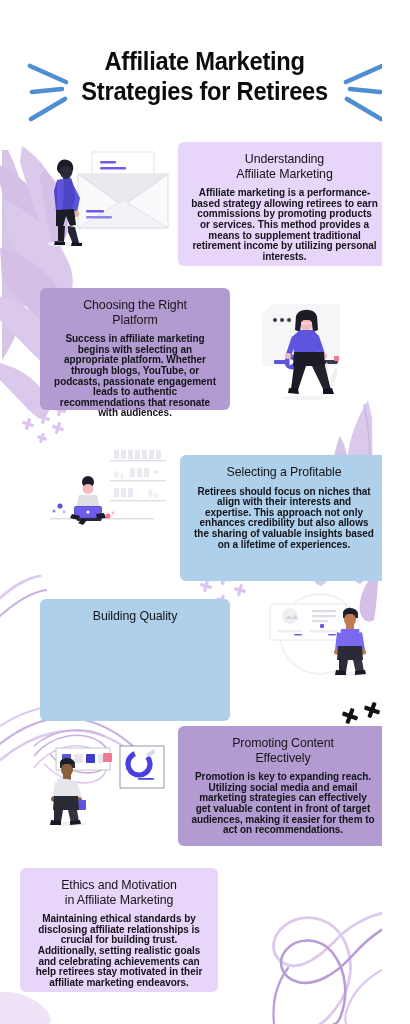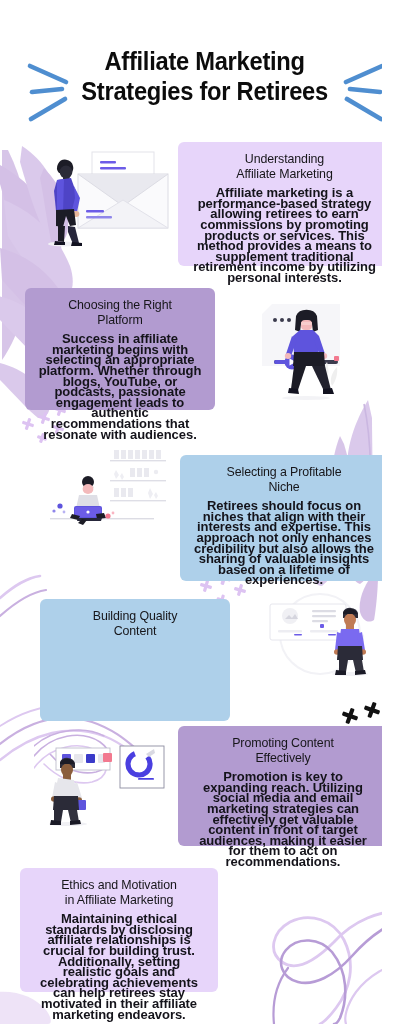--- a/index.html
+++ b/index.html
@@ -61,41 +61,41 @@
   }
   .card-title {
     font-size: 12.4px;
     line-height: 14.6px;
     font-weight: normal;
     color: #17161a;
     margin-bottom: 7px;
     letter-spacing: -0.1px;
   }
   .card-body {
-    font-size: 13px;
+    font-size: 10px;
     line-height: 10.6px;
     font-weight: bold;
     color: #14131a;
     letter-spacing: -0.05px;
   }
 
   .illus { position: absolute; }
 
   
   .c-lav  { background: #e7d5fa; }
   .c-pur  { background: #b29bd0; }
   .c-blue { background: #aed0ea; margin-top: 23px; }
 
   
   #row1 { top: 140px; height: 145px; }
   #card1 { left: 178px; top: 2px;  width: 213px; height: 124px; }
   #illus1 { left: 36px; top: 4px;  width: 140px; height: 112px; }
 
   #row2 { top: 288px; height: 135px; }
-  #card2 { left: 25px;  top: 0px;  width: 190px; height: 122px; }
+  #card2 { left: 40px;  top: 0px;  width: 190px; height: 122px; }
   #illus2 { left: 248px; top: 6px; width: 142px; height: 112px; }
 
   #row3 { top: 432px; height: 135px; }
   #card3 { left: 180px; top: 0px;  width: 208px; height: 126px; }
   #illus3 { left: 38px;  top: 8px;  width: 140px; height: 108px; }
 
   #row4 { top: 576px; height: 132px; }
   #card4 { left: 40px;  top: 0px;  width: 190px; height: 122px; }
   #illus4 { left: 258px; top: 6px; width: 140px; height: 110px; }
 
@@ -423,32 +423,30 @@
       <circle cx="22" cy="66" r="2.6" fill="#5e54dd"></circle>
       <circle cx="16" cy="71" r="1.6" fill="#8f86ea"></circle>
       <circle cx="26" cy="72" r="1.4" fill="#b8b2f2"></circle>
       <circle cx="70" cy="76" r="2.6" fill="#f2798f"></circle>
       <circle cx="75" cy="73" r="1.4" fill="#f9b5c2"></circle>
     </svg>
 
     <div class="card c-blue" id="card3">
       <div class="card-title">
         <div>Selecting a Profitable</div>
-        <div>Niche</div>
       </div>
       <div class="card-body">Retirees should focus on niches that align with their interests and expertise. This approach not only enhances credibility but also allows the sharing of valuable insights based on a lifetime of experiences.</div>
     </div>
   </div>
 
   <div class="row" id="row4">
 
     <div class="card c-blue" id="card4">
       <div class="card-title">
         <div>Building Quality</div>
-        <div>Content</div>
       </div>
     </div>
 
     <svg class="illus" id="illus4" viewBox="0 0 140 110" xmlns="http://www.w3.org/2000/svg">
 
       <circle cx="62" cy="52" r="40" fill="none" stroke="#f2f2f6" stroke-width="2"></circle>
 
       <rect x="12" y="22" width="76" height="36" rx="2" fill="#ffffff" stroke="#e6e6ed" stroke-width="1"></rect>
       <circle cx="32" cy="34" r="8" fill="#f0f0f4"></circle>
       <path d="M27 37 l4 -4 l3 3 l3 -4 l3 5 z" fill="#d5d5de"></path>

